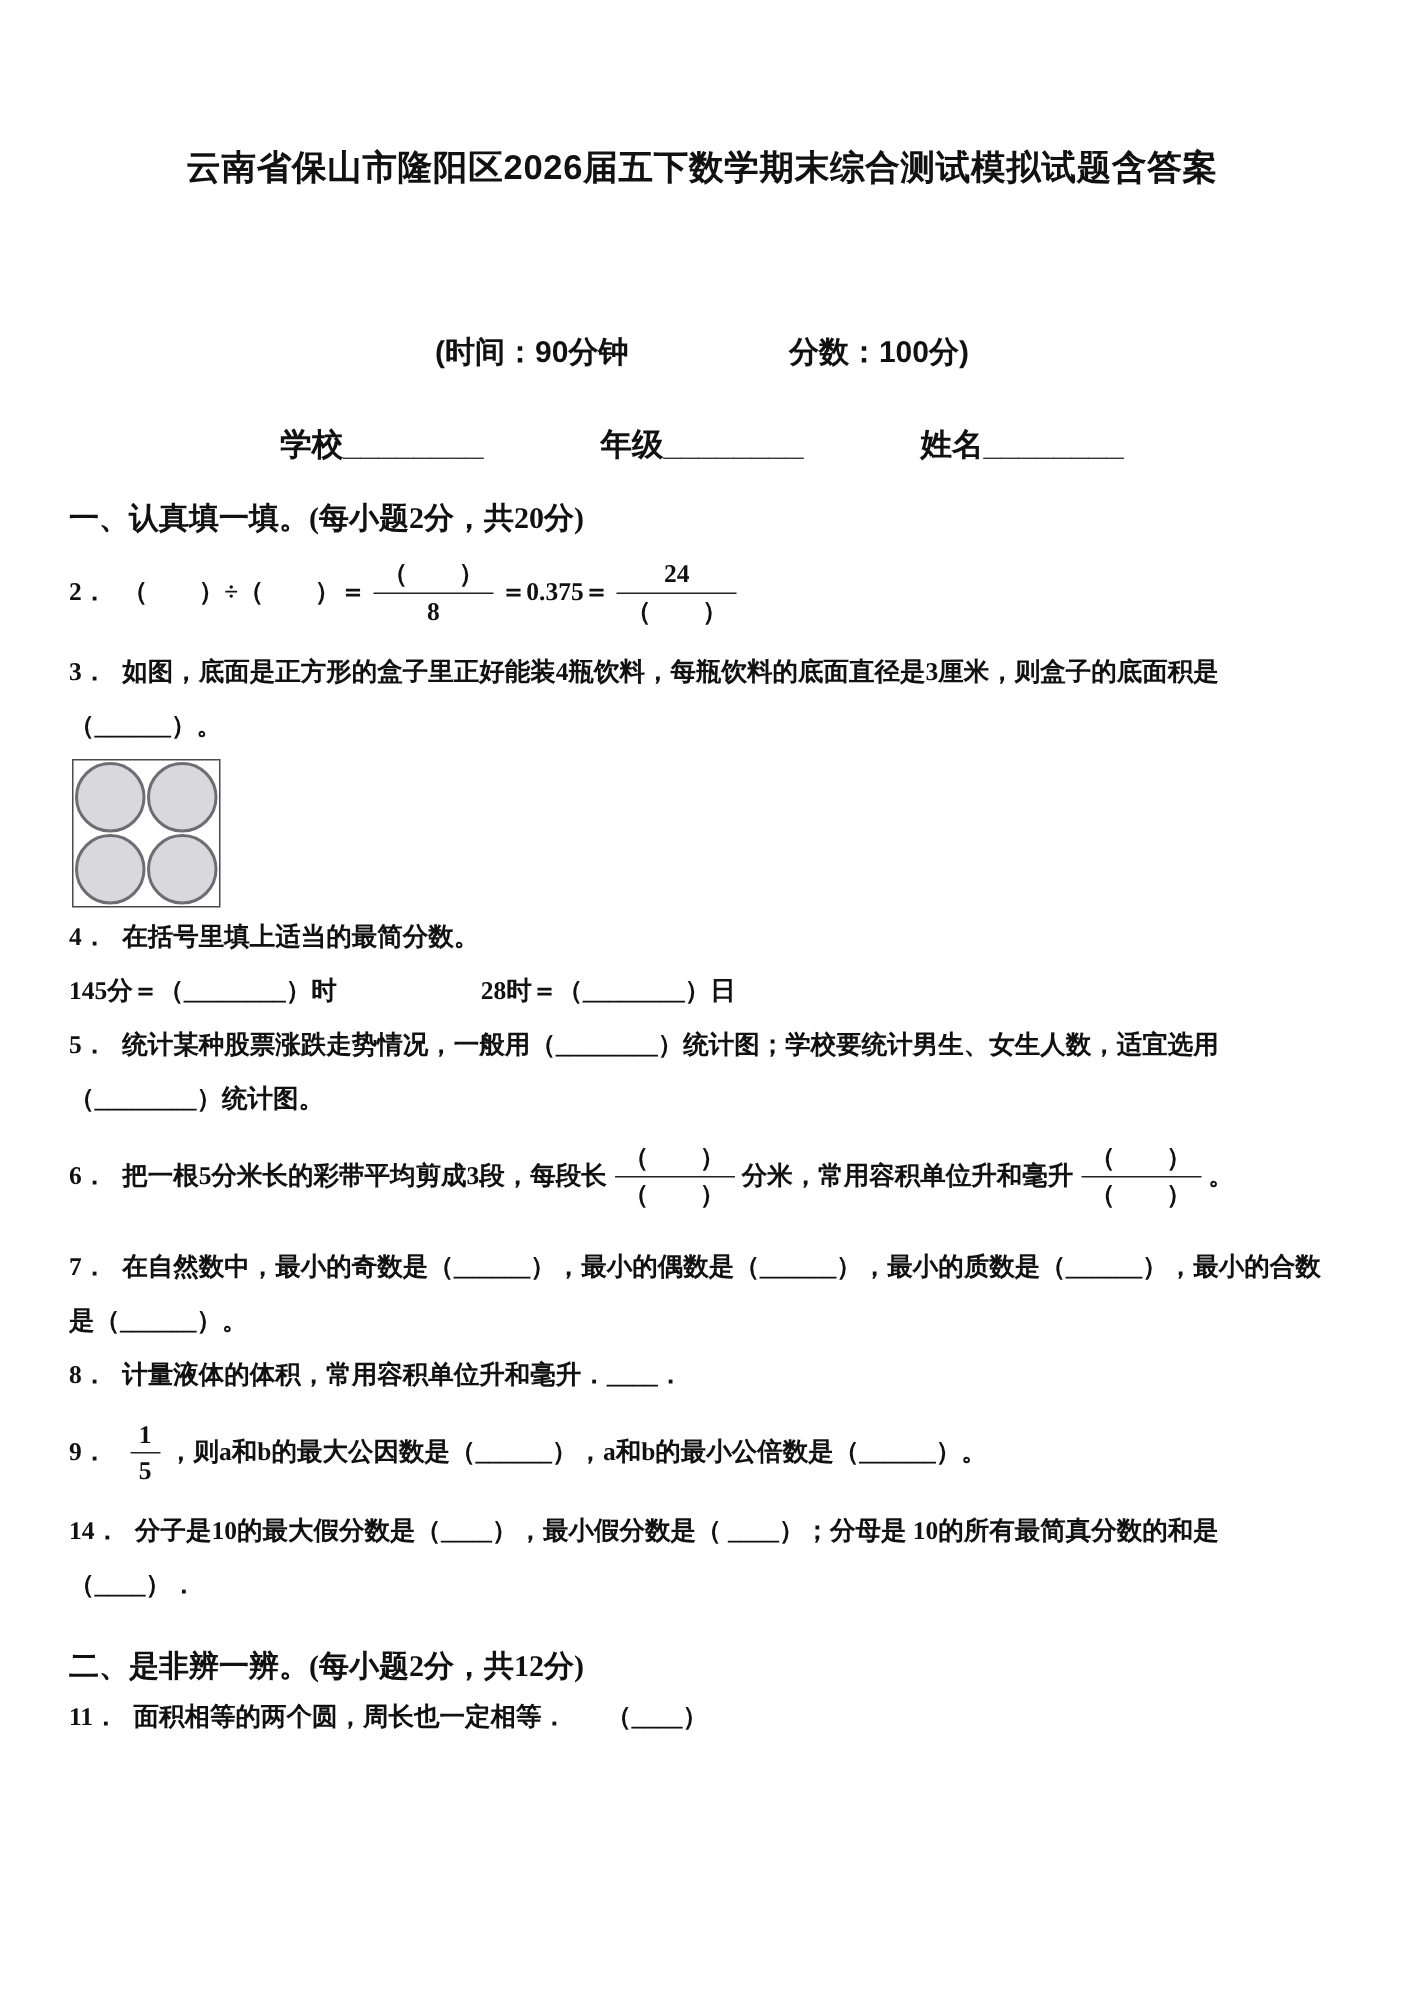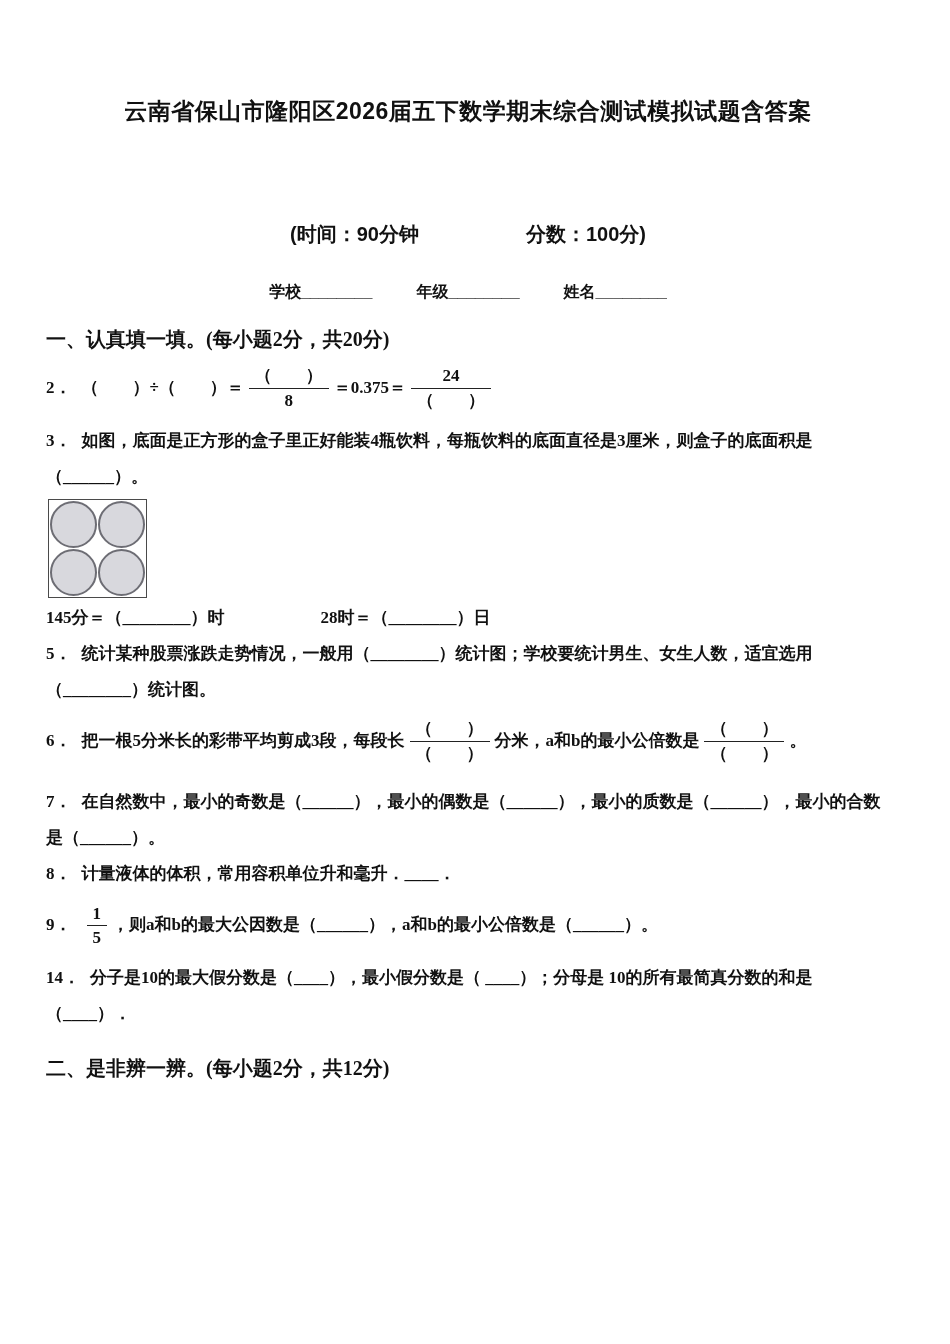--- a/index.html
+++ b/index.html
@@ -7,23 +7,23 @@
        font-family:"Liberation Serif","DejaVu Serif",serif;}
   .page{box-sizing:border-box;width:950px;height:1344px;padding:96px 60px 20px 46px;}
 
   .title{margin:0;text-align:center;font-size:23px;font-weight:bold;
          font-family:"Liberation Sans","DejaVu Sans",sans-serif;letter-spacing:.5px;}
 
   .meta{margin-top:94px;display:flex;justify-content:center;gap:107px;
         font-family:"Liberation Sans","DejaVu Sans",sans-serif;
         font-size:20px;font-weight:bold;}
 
-  .idline{margin-top:34px;display:flex;justify-content:center;gap:44px;
+  .idline{margin-top:34px;display:flex;justify-content:center;gap:78px;
           font-family:"Liberation Sans","DejaVu Sans",sans-serif;
-          font-size:16px;font-weight:bold;}
+          font-size:21px;font-weight:bold;}
 
   .sec{margin:20px 0 0 0;font-size:20px;font-weight:bold;line-height:1.6;}
   .q{margin:0;font-size:17px;font-weight:600;line-height:2.12;}
   .qno{margin-right:10px;font-weight:600;}
   .gap-top-sm{margin-top:2px;}
   .gap-top-md{margin-top:10px;}
 
   
   .frac{display:inline-block;vertical-align:middle;text-align:center;
         margin:0 5px;line-height:1.25;}
@@ -80,32 +80,33 @@
 
   <p class="q gap-top-sm"><span class="qno">3．</span><span>如图，底面是正方形的盒子里正好能装4瓶饮料，每瓶饮料的底面直径是3厘米，则盒子的底面积是（______）。</span></p>
 
   <div class="fig">
     <div class="c"></div>
     <div class="c"></div>
     <div class="c"></div>
     <div class="c"></div>
   </div>
 
+  <p class="q gap-top-sm"><span class="qno">4．</span><span>在括号里填上适当的最简分数。</span></p>
   <p class="q"><span>145分＝（________）时</span><span class="spacer-wide"></span><span>28时＝（________）日</span></p>
 
   <p class="q"><span class="qno">5．</span><span>统计某种股票涨跌走势情况，一般用（________）统计图；学校要统计男生、女生人数，适宜选用（________）统计图。</span></p>
 
   <div class="q eqrow">
     <span class="qno">6．</span>
     <span>把一根5分米长的彩带平均剪成3段，每段长</span>
     <span class="frac">
       <span class="num">（　　）</span>
       <span class="den">（　　）</span>
     </span>
-    <span>分米，a和b的最小公倍数是</span>
+    <span>分米，常用容积单位升和毫升</span>
     <span class="frac">
       <span class="num">（　　）</span>
       <span class="den">（　　）</span>
     </span>
     <span>。</span>
   </div>
 
   <p class="q gap-top-md"><span class="qno">7．</span><span>在自然数中，最小的奇数是（______），最小的偶数是（______），最小的质数是（______），最小的合数是（______）。</span></p>
 
   <p class="q"><span class="qno">8．</span><span>计量液体的体积，常用容积单位升和毫升．____．</span></p>
@@ -116,16 +117,17 @@
       <span class="num">1</span>
       <span class="den">5</span>
     </span>
     <span>，则a和b的最大公因数是（______），a和b的最小公倍数是（______）。</span>
   </div>
 
   <p class="q gap-top-sm"><span class="qno">14．</span><span>分子是10的最大假分数是（____），最小假分数是（ ____）；分母是 10的所有最简真分数的和是（____）．</span></p>
 
   <p class="sec">二、是非辨一辨。(每小题2分，共12分)</p>
 
+  <p class="q"><span class="qno">11．</span><span>面积相等的两个圆，周长也一定相等．</span><span class="q11-gap"></span><span>（____）</span></p>
 
 
 
 </div>
 
 </body></html>

